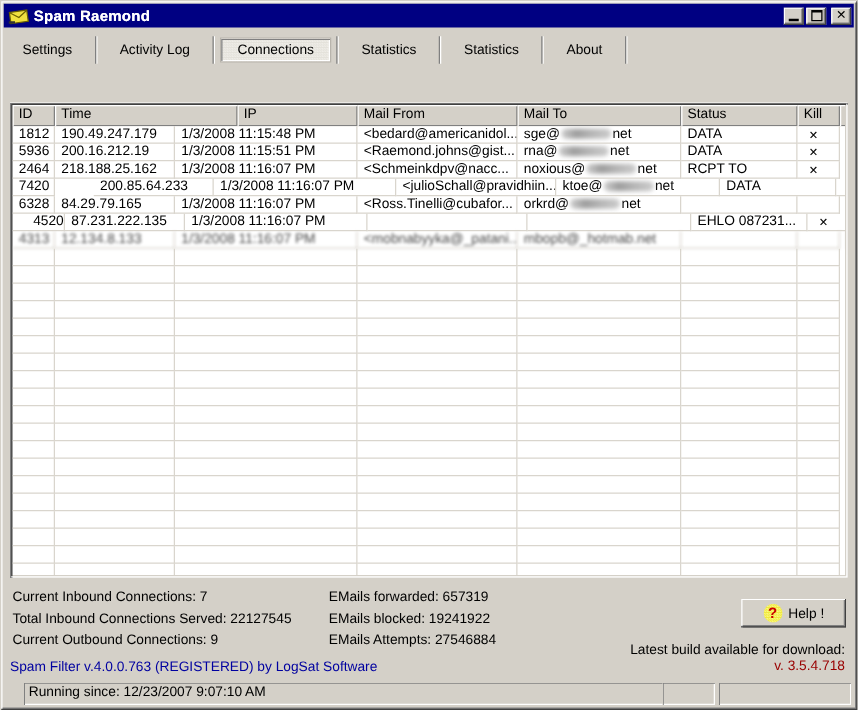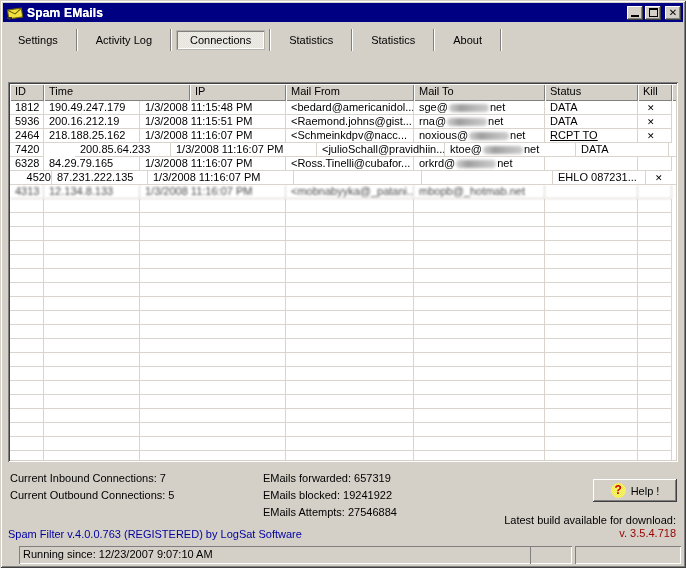--- a/index.html
+++ b/index.html
@@ -114,21 +114,21 @@
 <div class="window">
 
   <div class="titlebar" style="background: rgb(0, 0, 130);">
     <svg class="app-icon" viewBox="0 0 18 14">
       <g transform="rotate(-8 9 7)">
         <rect x="2" y="3" width="14" height="9" fill="#f0e040" stroke="#6b6000" stroke-width="1"></rect>
         <path d="M2.5 3.5 L9 8 L15.5 3.5" fill="none" stroke="#6b6000" stroke-width="1"></path>
       </g>
       <rect x="1" y="11" width="5" height="2" fill="#333"></rect>
     </svg>
-    <span class="title-text">Spam EMails</span>
+    <span class="title-text">Spam Raemond</span>
     <span class="winbtns">
       <span class="winbtn">
           <span class="g-min"></span>
         </span>
       <span class="winbtn">
           <span class="g-max"></span>
         </span>
       <span class="winbtn close">
           <span class="g-x">✕</span>
         </span>
@@ -182,21 +182,21 @@
             <div class="cell" style="width: 93px;">DATA</div>
             <div class="cell" style="width: 34px; padding-left: 9px; font-size: 9px; line-height: 14px;">✕</div>
             <div class="cell" style="flex: 1 1 auto; border-bottom: none;"></div>
           </div>
           <div class="lv-row">
             <div class="cell" style="width: 34px;">2464</div>
             <div class="cell" style="width: 96px;">218.188.25.162</div>
             <div class="cell" style="width: 146px;">1/3/2008 11:16:07 PM</div>
             <div class="cell" style="width: 128px;">&lt;Schmeinkdpv@nacc...</div>
             <div class="cell" style="width: 131px;">noxious@<span class="smudge"></span>net</div>
-            <div class="cell" style="width: 93px; text-decoration: underline;">RCPT TO</div>
+            <div class="cell" style="width: 93px;">RCPT TO</div>
             <div class="cell" style="width: 34px; padding-left: 9px; font-size: 9px; line-height: 14px;">✕</div>
             <div class="cell" style="flex: 1 1 auto; border-bottom: none;"></div>
           </div>
           <div class="lv-row">
             <div class="cell" style="width: 34px;">7420</div>
             <div class="cell" style="width: 96px; margin-left: 31px;">200.85.64.233</div>
             <div class="cell" style="width: 146px;">1/3/2008 11:16:07 PM</div>
             <div class="cell" style="width: 128px;">&lt;julioSchall@pravidhiin...</div>
             <div class="cell" style="width: 131px;">ktoe@<span class="smudge"></span>net</div>
             <div class="cell" style="width: 93px;">DATA</div>
@@ -422,21 +422,22 @@
             <div class="cell" style="width: 93px;"></div>
             <div class="cell" style="width: 34px;"></div>
             <div class="cell" style="flex: 1 1 auto; border-bottom: none;"></div>
           </div>
         </div>
     </div>
   </div>
 
   <div class="stats-left">
     <div>Current Inbound Connections: 7</div>
-    <div>Current Outbound Connections: 5</div>
+    <div>Total Inbound Connections Served: 22127545</div>
+    <div>Current Outbound Connections: 9</div>
   </div>
   <div class="stats-right">
     <div>EMails forwarded: 657319</div>
     <div>EMails blocked: 19241922</div>
     <div>EMails Attempts: 27546884</div>
   </div>
 
   <button class="help-btn">
     <span class="help-q">?</span>
     <span>Help !</span>

